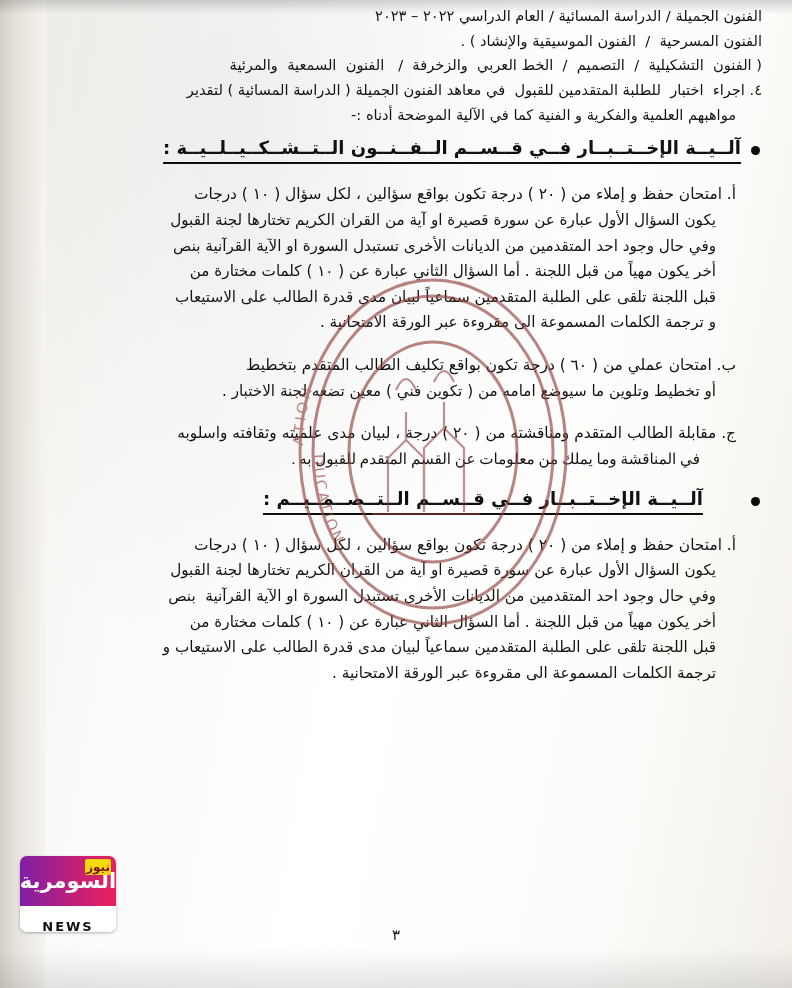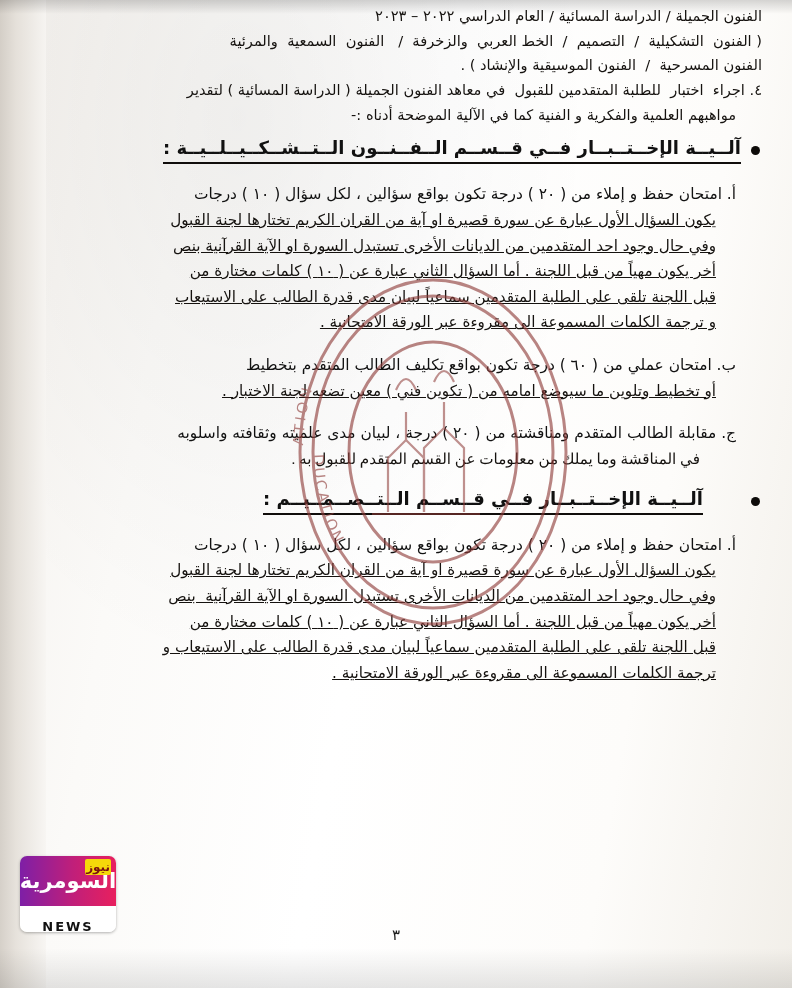--- a/index.html
+++ b/index.html
@@ -59,21 +59,21 @@
     line-height: 1.62;
     letter-spacing: 0;
     margin: 0 0 1px 0;
     color: #15120f;
     white-space: pre-wrap;
   }
   .hdr-line { font-size: 14.6px; }
   .clipped { margin-top: -2px; }
 
   .indent-1 { padding-right: 26px; }
-  .indent-2 { padding-right: 46px; text-decoration: underline; }
+  .indent-2 { padding-right: 46px; }
   .indent-3 { padding-right: 62px; font-family: Liberation Serif, serif; }
 
   
   .section {
     display: flex;
     align-items: flex-start;
     gap: 10px;
     margin: 9px 0 4px 0;
     padding-right: 2px;
   }
@@ -177,22 +177,22 @@
 
 <div id="page">
   <div id="binding-edge"></div>
   <div id="top-shadow"></div>
   <div id="bottom-shadow"></div>
 
   <div id="doc">
 
     <div class="line hdr-line clipped">الفنون الجميلة / الدراسة المسائية / العام الدراسي ٢٠٢٢ – ٢٠٢٣</div>
 
+    <div class="line hdr-line">الفنون المسرحية  /  الفنون الموسيقية والإنشاد ) .</div>
     <div class="line hdr-line">( الفنون  التشكيلية  /  التصميم  /  الخط العربي  والزخرفة  /   الفنون  السمعية  والمرئية</div>
-    <div class="line hdr-line">الفنون المسرحية  /  الفنون الموسيقية والإنشاد ) .</div>
     <div class="line hdr-line">٤. اجراء  اختبار  للطلبة المتقدمين للقبول  في معاهد الفنون الجميلة ( الدراسة المسائية ) لتقدير</div>
     <div class="line hdr-line indent-1">مواهبهم العلمية والفكرية و الفنية كما في الآلية الموضحة أدناه :-</div>
 
     <div class="section">
       <span class="bullet"></span>
       <span class="section-title">آلــيــة الإخــتــبــار فــي قــســم الــفــنــون الــتــشــكــيــلــيــة :</span>
     </div>
 
     <div class="item-head indent-1">أ.   امتحان حفظ و إملاء من ( ٢٠ ) درجة تكون بواقع سؤالين ، لكل سؤال ( ١٠ ) درجات</div>
     <div class="line indent-2">يكون السؤال الأول عبارة عن سورة قصيرة او آية من القران الكريم تختارها لجنة القبول</div>

